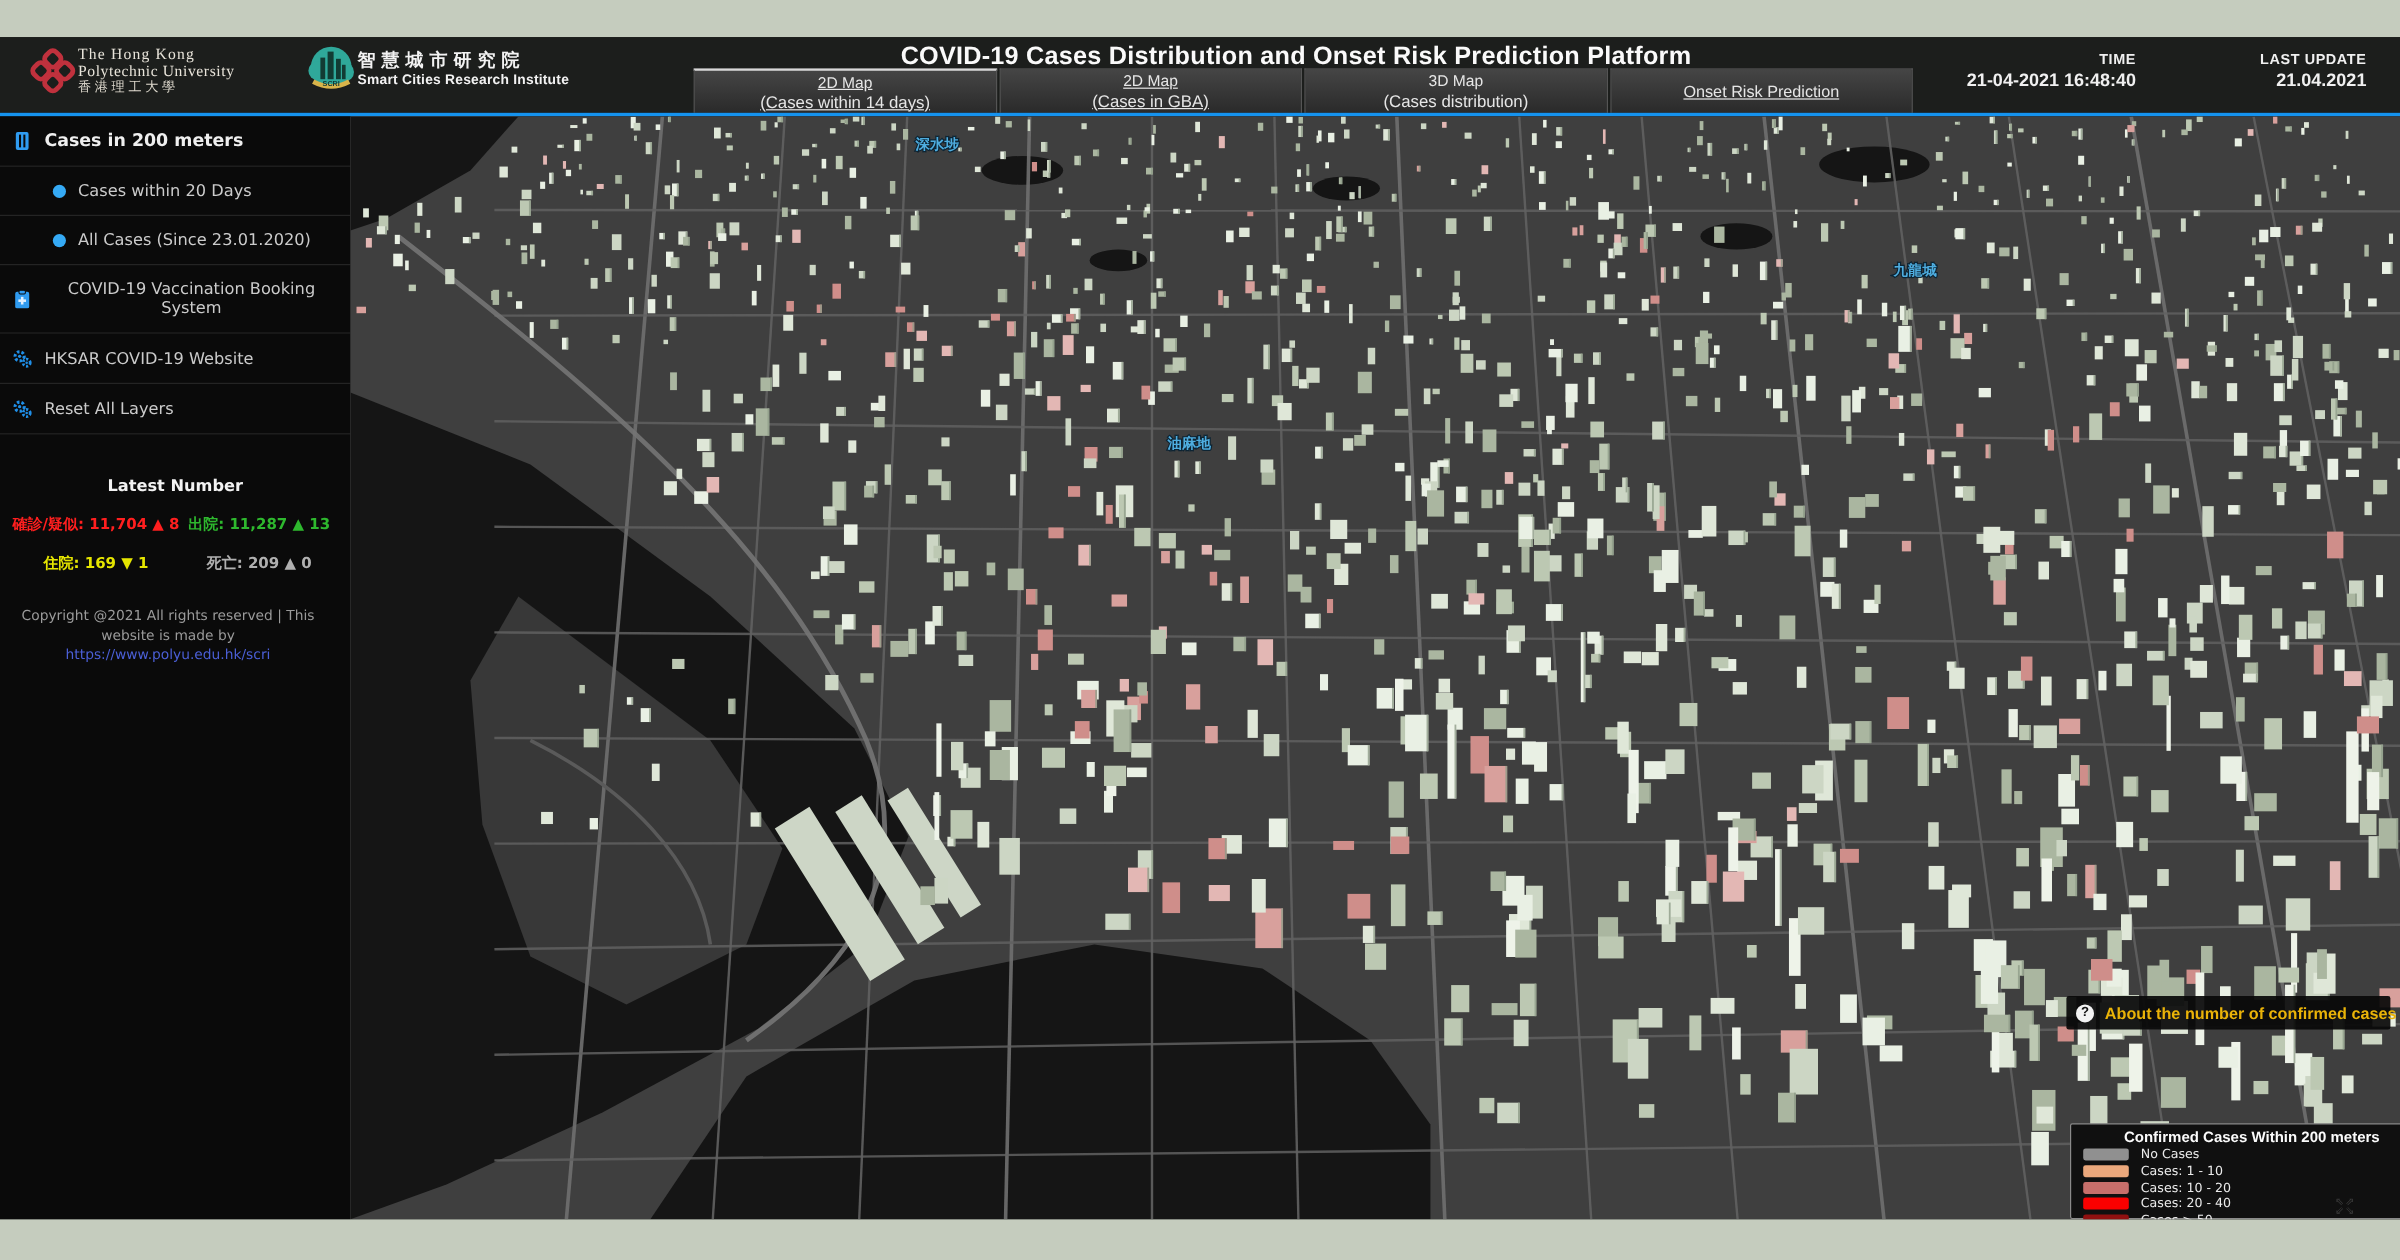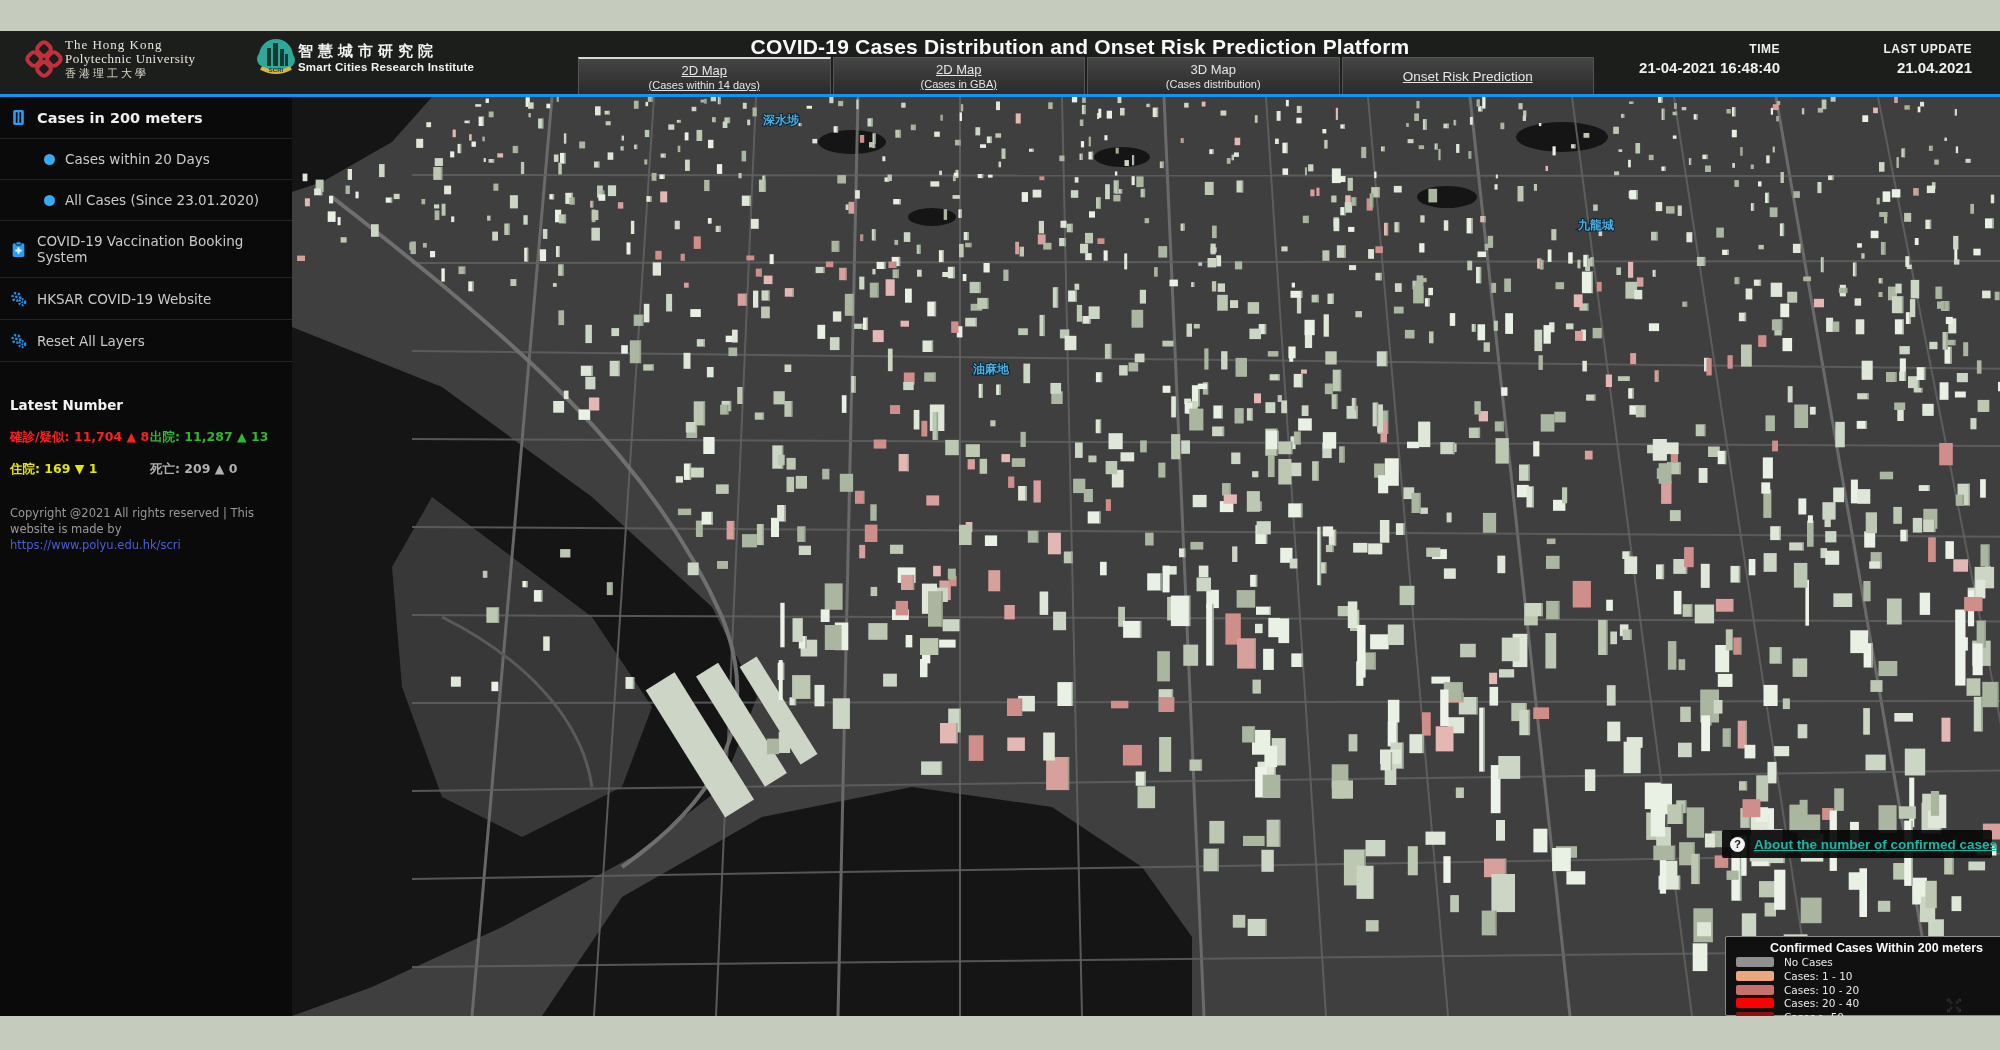--- a/index.html
+++ b/index.html
@@ -21,32 +21,32 @@
   .scri-name .en { font-size:11.5px; font-weight:bold; letter-spacing:.2px; }
   #page-title { position:absolute; left:640px; top:4px; width:880px; text-align:center;
     color:#fafafa; font-size:21px; font-weight:700; letter-spacing:.2px; }
 
   #tabs { position:absolute; left:578px; top:26px; width:1016px; height:37px; display:flex; gap:2px; }
   .tab { flex:1 1 0; background:linear-gradient(#454545,#2a2a2a); border:1px solid #555;
     border-bottom:none; display:flex; flex-direction:column; align-items:center; justify-content:center;
     gap:1px; cursor:pointer; color:#e6e6e6; }
   .tab.first { border-top:2px solid #d8d8d8; }
   .tab .label { font-size:13px; }
-  .tab .sub { font-size:11px; }
+  .tab .sub { font-size:14px; }
   .tab.link .label, .tab.link .sub { text-decoration:underline; }
   .tab.single .label { font-size:13.5px; }
 
   .clock-block { position:absolute; top:11px; text-align:right; color:#f0f0f0; }
   #time-block { left:1612px; width:168px; }
   #update-block { left:1796px; width:176px; }
   .clock-block .lbl { font-size:12px; font-weight:bold; letter-spacing:.5px; }
   .clock-block .val { font-size:15px; font-weight:bold; margin-top:3px; }
 
   
-  #sidebar { position:absolute; left:0; top:66px; width:292px; height:919px; background:#0a0a0a; }
+  #sidebar { position:absolute; left:0; top:66px; width:292px; height:919px; background:#0a0a0a;text-align:center; }
   .side-row { position:relative; display:flex; align-items:center; gap:10px;
     padding:12px 10px; border-bottom:1px solid #242424; cursor:pointer; }
   .side-row .txt { color:#cbcbcb; font-size:13.5px; font-family:"DejaVu Sans", sans-serif; }
   .side-row.head .txt { color:#efefef; font-weight:bold; font-size:14.5px; }
   .side-row.indent { padding-left:44px; }
   .bullet { width:11px; height:11px; border-radius:50%; background:#35aaf5; flex:0 0 auto; }
   .side-icon { width:17px; height:17px; flex:0 0 auto; }
 
   #latest { position:absolute; left:10px; top:300px; width:272px; font-family:"DejaVu Sans", sans-serif; }
   #latest .title { color:#f2f2f2; font-weight:bold; font-size:13.5px; margin-bottom:16px; }
@@ -59,21 +59,21 @@
 
   
   #map { position:absolute; left:292px; top:66px; width:1708px; height:919px; background:#3f3f3f; overflow:hidden; }
   #map-svg { position:absolute; left:0; top:0; }
 
   #about-bar { position:absolute; left:1430px; top:733px; width:270px; height:28px;
     background:rgba(8,8,8,.92); display:flex; align-items:center; gap:9px; padding:0 8px;
     cursor:pointer; border-radius:2px; }
   #about-bar .q { width:15px; height:15px; border-radius:50%; background:#f2f2f2; color:#111;
     font-size:11px; font-weight:bold; display:flex; align-items:center; justify-content:center; flex:0 0 auto; }
-  #about-bar .txt { color:#14b8a6; font-size:13.5px; font-weight:bold; white-space:nowrap;text-decoration:underline; }
+  #about-bar .txt { color:#eab308; font-size:13.5px; font-weight:bold; white-space:nowrap; }
 
   #legend { position:absolute; left:1433px; top:839px; width:301px; height:80px; background:#101010;
     border:1px solid #8a8a8a; border-radius:2px; padding:4px 8px 2px 10px; }
   #legend .ttl { color:#fbfbfb; font-size:12.5px; font-weight:bold; text-align:center; }
   #legend .close { position:absolute; right:6px; top:1px; color:#cfcfcf; font-size:11px; cursor:pointer; }
   .lg-row { display:flex; align-items:center; gap:10px; height:12.4px; margin-top:1.2px; }
   .lg-sw { width:38px; height:10px; border-radius:2px; flex:0 0 auto; }
   .lg-lb { color:#eaeaea; font-size:10.5px; font-family:"DejaVu Sans", sans-serif; }
   .expand-grp { position:absolute; bottom:2px; color:#3c3c3c; font-size:9px; line-height:8px;
     letter-spacing:1px; cursor:pointer; }

